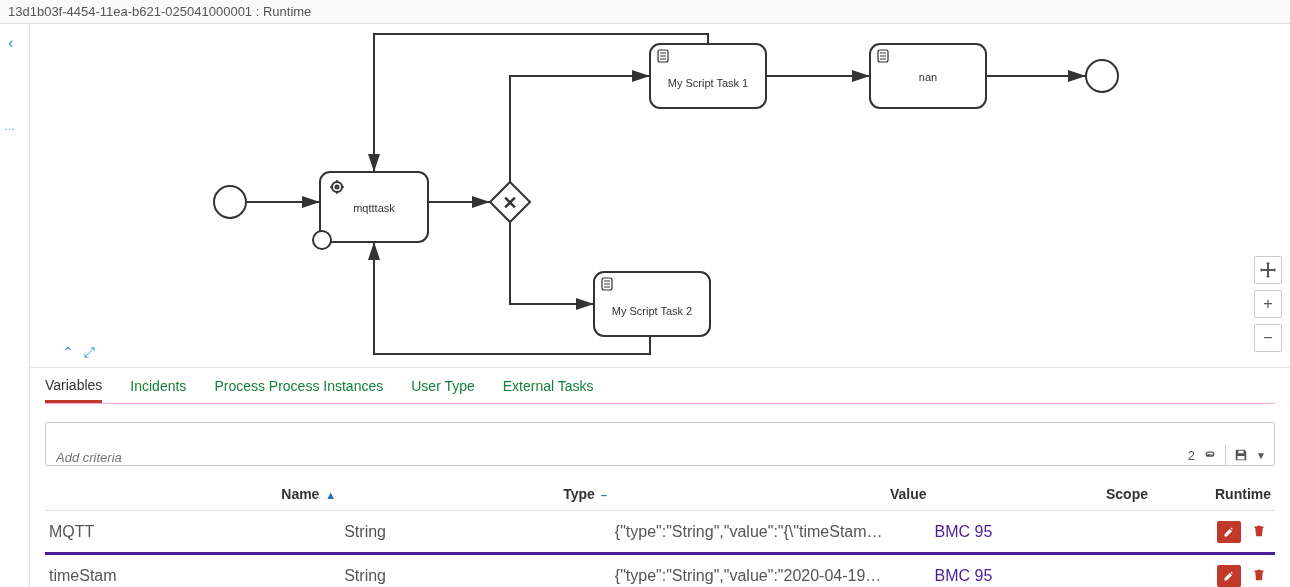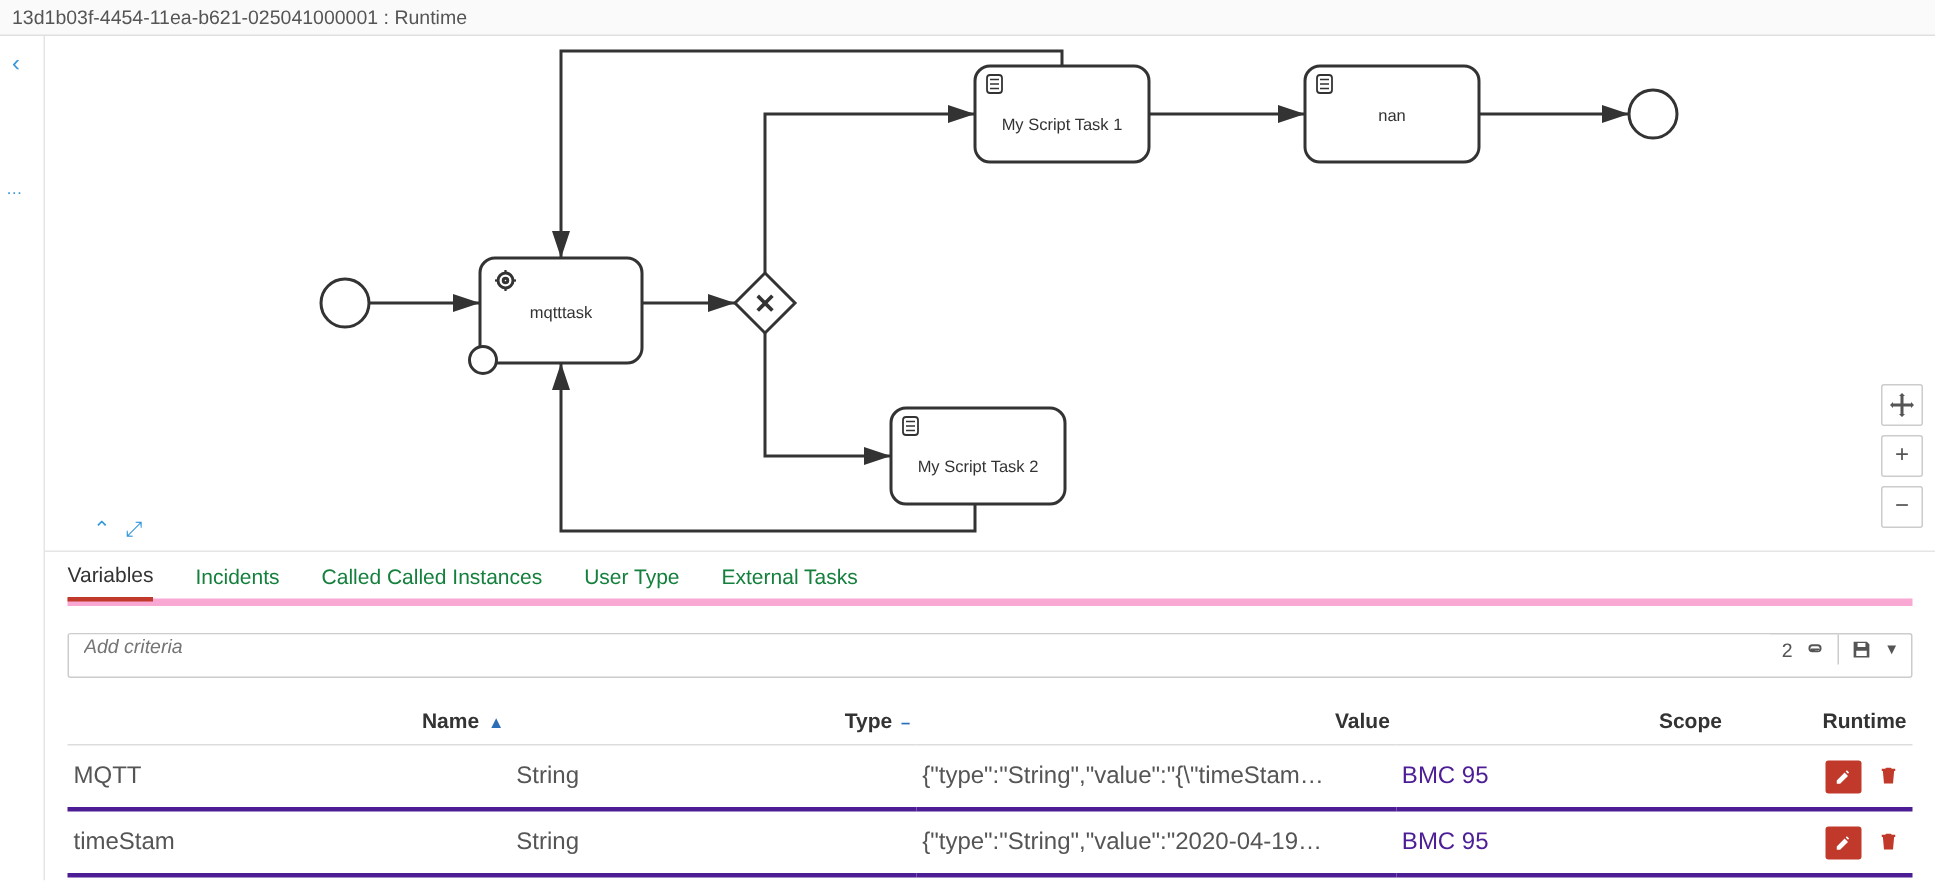--- a/index.html
+++ b/index.html
@@ -19,27 +19,27 @@
 
 
 .bpmn-node rect, .bpmn-node circle, .bpmn-node polygon { stroke: #333; stroke-width: 2; fill: #fff; }
 .bpmn-text { font-size: 11px; fill: #333; text-anchor: middle; dominant-baseline: middle; }
 .bpmn-flow { stroke: #333; stroke-width: 2; fill: none; }
 .bpmn-arrow { fill: #333; }
 .token-badge { fill: #5bc0de; stroke: #3a87ad; stroke-width: 1; }
 .token-text { font-size: 10px; fill: #fff; text-anchor: middle; dominant-baseline: middle; }
 
 
-.tabs { position: absolute; top: 344px; left: 15px; right: 15px; height: 36px; border-bottom: 5px solid #f9a8d4; display: flex; gap: 28px; align-items: center; padding: 0 0; }
+.tabs { position: absolute; top: 344px; left: 15px; right: 15px; height: 36px; border-bottom: 1px solid #f9a8d4; display: flex; gap: 28px; align-items: center; padding: 0 0; }
 .tab { padding: 8px 0 7px 0; color: #15803d; cursor: pointer; font-size: 14px; }
 .tab.active { color: #333; border-bottom: 3px solid #c0392b; margin-bottom: -1px; }
 
 
 .panel { position: absolute; top: 380px; left: 15px; right: 15px; bottom: 0; }
-.criteria-bar { display: flex; align-items: flex-start; border: 1px solid #ccc; border-radius: 2px; height: 30px; margin-top: 18px; }
+.criteria-bar { display: flex; align-items: flex-end; border: 1px solid #ccc; border-radius: 2px; height: 44px; margin-top: 18px; }
 .criteria-input { flex: 1; border: none; padding: 0 10px; font-size: 13px; color: #999; font-style: italic; outline: none; }
 .criteria-meta { display: flex; align-items: center; gap: 8px; padding: 0 8px; color: #555; font-size: 13px; }
 .icon-btn { cursor: pointer; display: inline-flex; align-items: center; }
 .divider-v { width: 1px; height: 20px; background: #ccc; }
 
 .table { width: 100%; margin-top: 12px; border-collapse: collapse; }
 .table th { text-align: right; padding: 8px 4px; font-weight: bold; font-size: 14px; border-bottom: 1px solid #ddd; color: #333; }
 .table th.sortable { cursor: pointer; }
 .sort-ind { color: #2c6fb7; font-size: 11px; margin-left: 2px; }
 .table td { padding: 9px 4px; border-bottom: 3px solid #4c1d95; font-size: 16px; color: #555; vertical-align: middle; }
@@ -158,21 +158,21 @@
 
       <div class="corner-toggles">
         <span>⌃</span>
         <span>⤢</span>
       </div>
     </div>
 
     <div class="tabs">
       <div class="tab active">Variables</div>
       <div class="tab">Incidents</div>
-      <div class="tab">Called Called Instances</div>
+      <div class="tab">Process Process Instances</div>
       <div class="tab">User Type</div>
       <div class="tab">External Tasks</div>
     </div>
 
     <div class="panel">
       <div class="criteria-bar">
         <input class="criteria-input" placeholder="Add criteria" style="">
         <div class="criteria-meta">
           <span>2</span>
           <span class="icon-btn">

